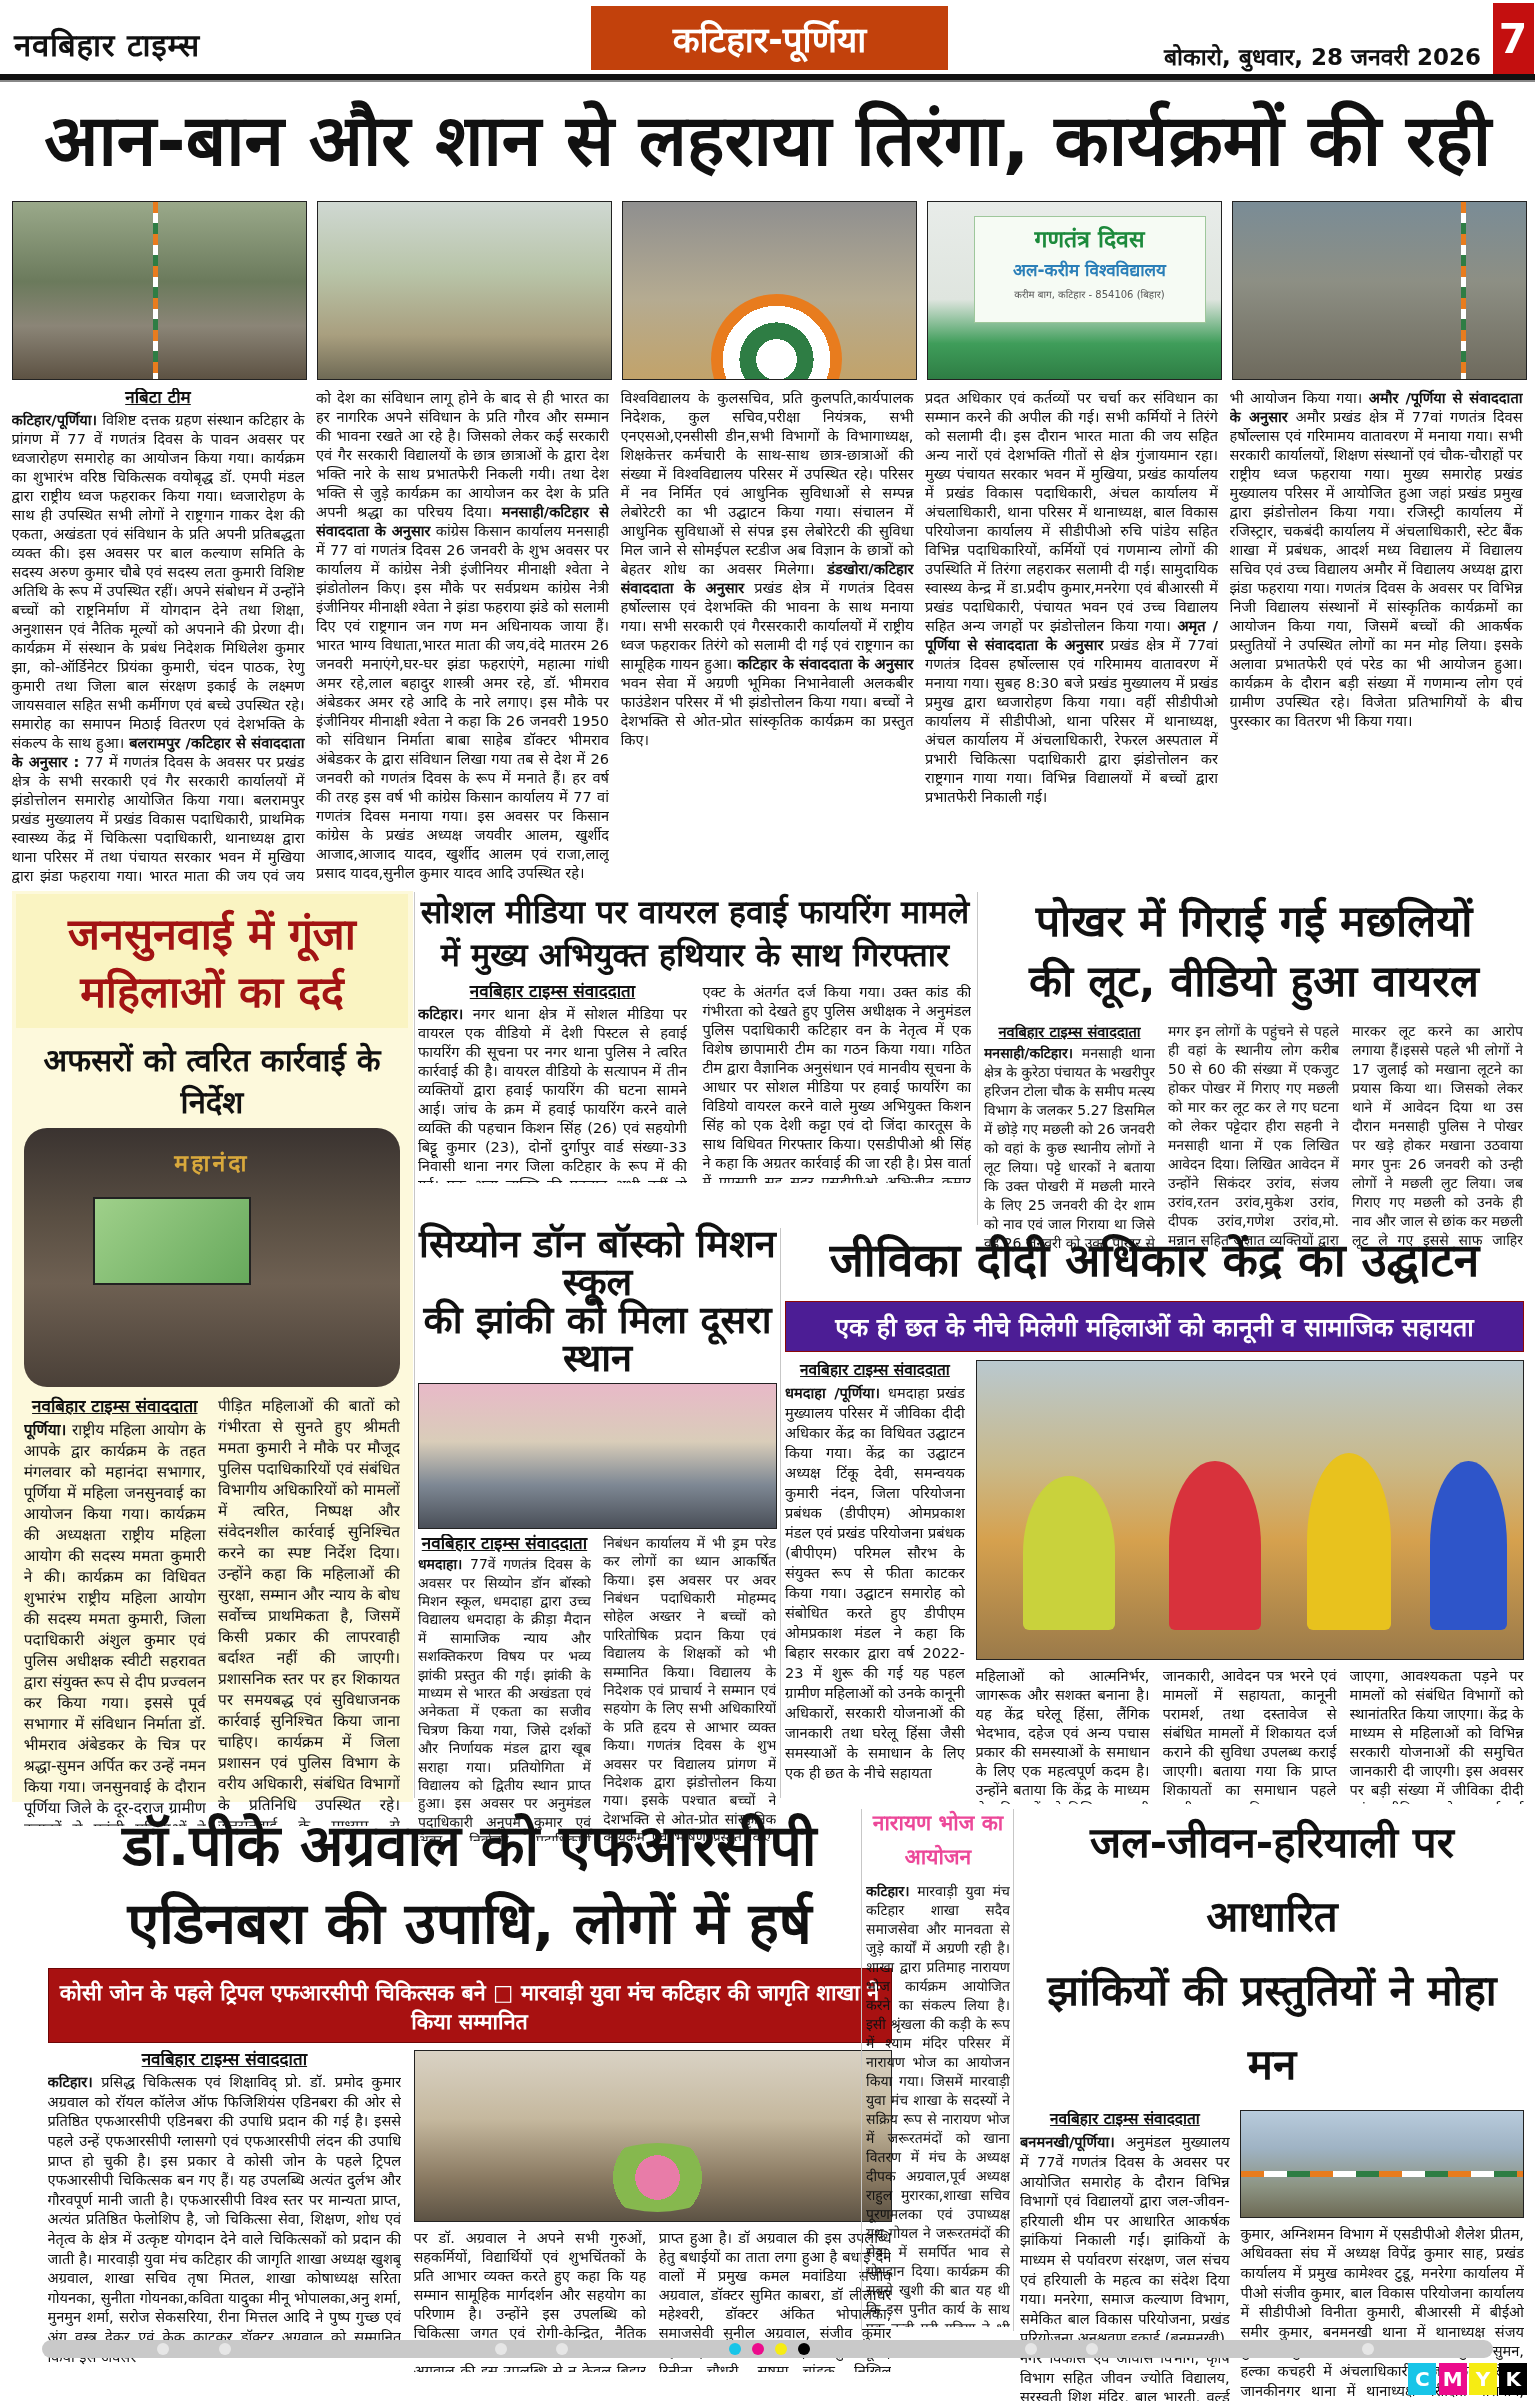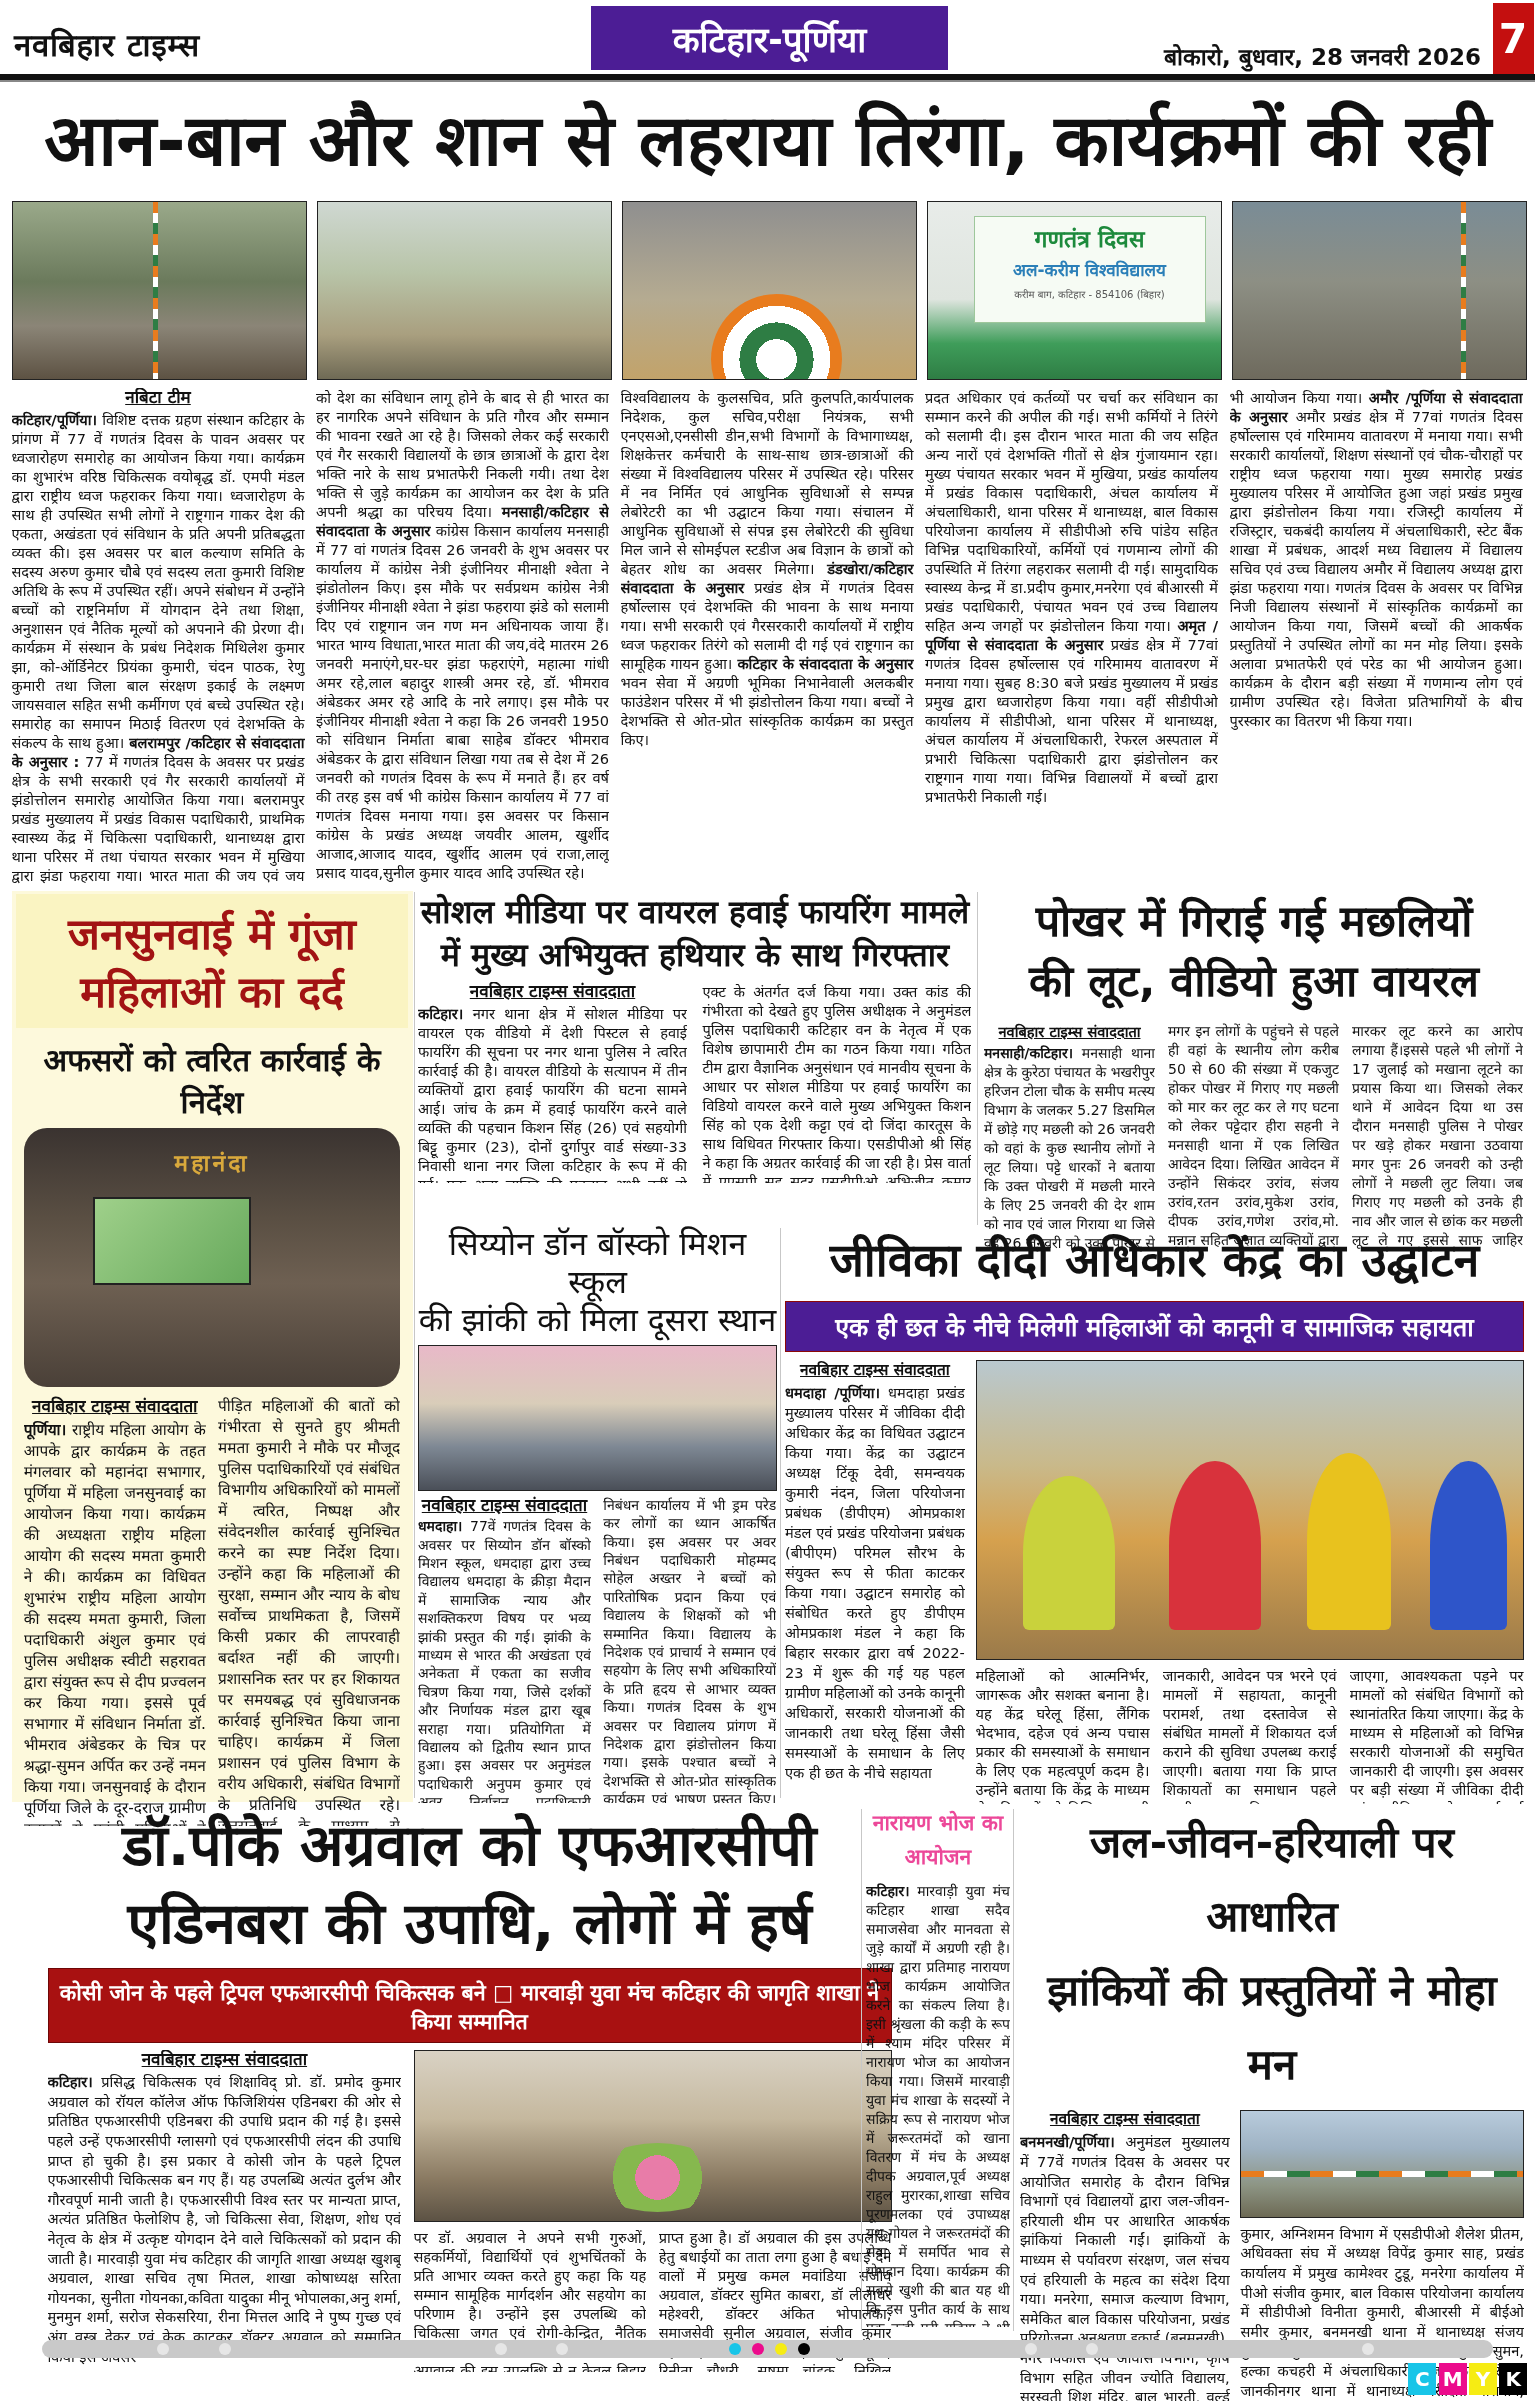--- a/index.html
+++ b/index.html
@@ -1,20 +1,20 @@
 <!DOCTYPE html>
 <html lang="hi" style="font-size:12.3px"><head>
 <meta charset="utf-8">
 <style>
   html,body{margin:0;padding:0;background:#fff;}
   .page{position:relative;width:1535px;height:2401px;background:#fff;overflow:hidden;
         font-family:"DejaVu Sans",sans-serif;color:#111;}
   
   .masthead{position:absolute;left:14px;top:23px;font-size:31px;font-weight:bold;letter-spacing:0.8px;}
-  .edition-box{position:absolute;left:591px;top:6.1px;width:357px;height:64px;background:#4c1d95;
+  .edition-box{position:absolute;left:591px;top:6.1px;width:357px;height:64px;background:#c2410c;
         color:#fff;font-size:35px;font-weight:bold;display:flex;align-items:center;justify-content:center;}
   .dateline{position:absolute;right:54px;top:40px;font-size:23px;font-weight:bold;}
   .pagenum-box{position:absolute;right:1.5px;top:3.1px;width:41px;height:71px;background:#c40f0f;color:#fff;
         font-size:41px;font-weight:bold;display:flex;align-items:center;justify-content:center;}
   .top-rule{position:absolute;left:0;top:74px;width:1535px;height:6.1px;background:#111;border-bottom:2.3px solid #888;}
   
   .main-headline{position:absolute;left:7.7px;top:89px;width:1520px;text-align:center;
         font-size:71px;font-weight:bold;line-height:104px;}
   .photo-row{position:absolute;left:11.5px;top:201px;width:1516px;height:181px;display:flex;gap:10px;}
   .ph{width:293px;height:177px;border:1.5px solid #222;position:relative;overflow:hidden;flex:none;}
@@ -47,21 +47,21 @@
         font-size:23px;font-weight:bold;letter-spacing:3.1px;}
   .jans-screen{position:absolute;left:69px;top:69px;width:154px;height:84px;
         background:linear-gradient(135deg,#9fd08a,#67a95c);border:2.3px solid #222;}
   .jans-cols{display:flex;gap:12.3px;padding:9.2px 12.3px 0 12.3px;}
   .jcol{width:182px;height:430px;overflow:hidden;font-size:15.4px;line-height:21px;text-align:justify;}
   .social{position:absolute;left:418px;top:891px;width:554px;}
   .social-h{text-align:center;font-size:32px;font-weight:bold;line-height:43px;}
   .social-cols{display:flex;gap:15.4px;margin-top:4.6px;}
   .scol{width:269px;height:201px;overflow:hidden;font-size:14.6px;line-height:19px;text-align:justify;}
   .siyyon{position:absolute;left:418px;top:1225px;width:359px;}
-  .siyyon-h{text-align:center;font-size:32px;font-weight:normal;line-height:38px;}
+  .siyyon-h{text-align:center;font-size:38px;font-weight:bold;line-height:38px;}
   .siyyon-photo{margin-top:6.1px;height:144px;border:1.5px solid #222;
         background:linear-gradient(180deg,#e8b9c8 0%,#d9cdb9 40%,#7e8894 70%,#4a4f58 100%);}
   .siyyon-cols{display:flex;gap:12.3px;margin-top:4.6px;}
   .sycol{width:173px;height:307px;overflow:hidden;font-size:14px;line-height:18.4px;text-align:justify;}
   .pokhar{position:absolute;left:984px;top:891px;width:540px;}
   .pokhar-h{text-align:center;font-size:43px;font-weight:bold;line-height:60px;}
   .pokhar-cols{display:flex;gap:13px;margin-top:10.7px;}
   .pcol{width:171px;height:229px;overflow:hidden;font-size:14px;line-height:19px;text-align:justify;}
   .jeevika{position:absolute;left:785px;top:1225px;width:739px;}
   .jeevika-h{text-align:center;font-size:46px;font-weight:bold;line-height:71px;}

